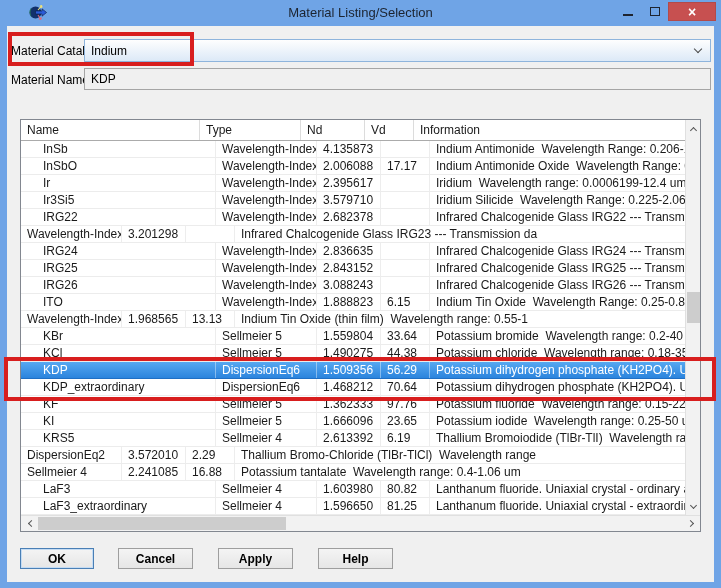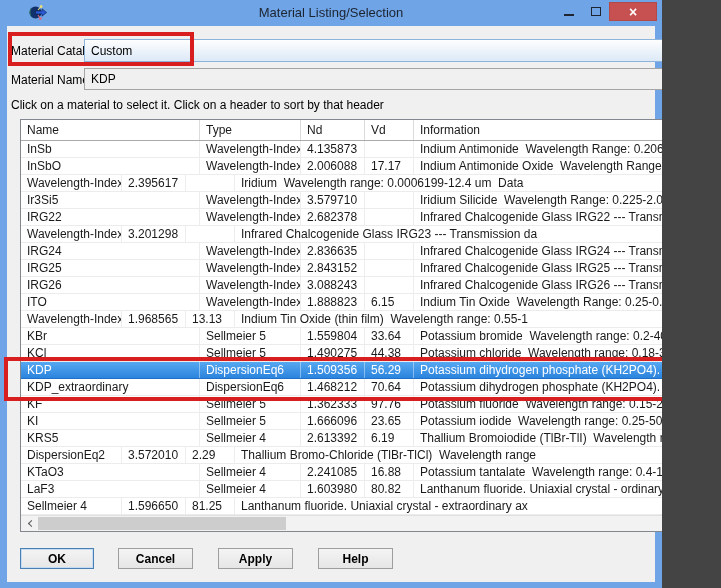--- a/index.html
+++ b/index.html
@@ -1,18 +1,18 @@
 <!DOCTYPE html>
 <html><head>
 <meta charset="utf-8">
 <style>
   html,body{margin:0;padding:0;background:#444;}
   *{box-sizing:border-box;}
   .window{
-    position:relative;width:662px;height:588px;background:#6FA4E6;
+    position:relative;width:721px;height:588px;background:#6FA4E6;
     font-family:"Liberation Sans",sans-serif;overflow:hidden;padding-left:16px;
   }
   
   .titlebar{position:absolute;top:0;left:0;right:0;height:26px;}
   .app-icon{position:absolute;left:28px;top:3px;width:20px;height:19px;}
   .win-title{
     position:absolute;left:0;right:0;top:0;height:26px;line-height:26px;
     text-align:center;font-size:13px;color:#1C2430;
   }
   .controls{position:absolute;top:2px;right:5px;height:19px;display:flex;align-items:stretch;}
@@ -44,21 +44,21 @@
     position:absolute;left:13px;top:93px;width:681px;height:413px;
     background:#fff;border:1px solid #828790;font-size:12px;color:#1A1A1A;
   }
   .lv-header{position:absolute;left:0;top:0;right:15px;height:21px;display:flex;
     background:#fff;border-bottom:1px solid #ABABAB;}
   .hcell{display:flex;align-items:center;padding-left:6px;border-right:1px solid #DCDCDC;
     white-space:pre;overflow:hidden;cursor:default;text-align:center;}
   .lv-body{position:absolute;left:0;top:21px;right:15px;bottom:16px;overflow:hidden;}
   .trow{display:flex;height:17px;border-bottom:1px solid #ECECEC;}
   .c{padding-left:6px;line-height:16px;white-space:pre;overflow:hidden;border-right:1px solid #EDEDED;}
-  .c.name{width:179px;}
+  .c.name{width:179px;margin-left:16px;}
   .c.type{width:101px;}
   .c.nd{width:64px;}
   .c.vd{width:49px;}
   .c.info{flex:1;border-right:none;}
   .hcell.name{width:179px;}
   .hcell.type{width:101px;}
   .hcell.nd{width:64px;}
   .hcell.vd{width:49px;}
   .hcell.info{flex:1;border-right:none;}
   .trow.selected{
@@ -126,28 +126,27 @@
       <div class="ctrl close">
         <span>×</span>
       </div>
     </div>
   </div>
 
   <div class="client">
 
     <div class="label" style="left:4px;top:18px;">Material Catalog:</div>
     <div class="combo">
-      <span class="val">Custom</span>
+      <span class="val">Indium</span>
       <span class="dd chev down big"></span>
     </div>
 
     <div class="label" style="left:4px;top:47px;">Material Name:</div>
     <input class="textbox" type="text" value="KDP" style="">
 
-    <div class="instructions">Click on a material to select it. Click on a header to sort by that header</div>
 
     <div class="listview">
       <div class="lv-header">
         <div class="hcell name">Name</div>
         <div class="hcell type">Type</div>
         <div class="hcell nd">Nd</div>
         <div class="hcell vd">Vd</div>
         <div class="hcell info">Information</div>
       </div>
 
@@ -160,20 +159,21 @@
     <div class="c info">Indium Antimonide  Wavelength Range: 0.206-1.239 u</div>
   </div>
           <div class="trow">
     <div class="c name">InSbO</div>
     <div class="c type">Wavelength-Index</div>
     <div class="c nd">2.006088</div>
     <div class="c vd">17.17</div>
     <div class="c info">Indium Antimonide Oxide  Wavelength Range: 0.206-0</div>
   </div>
           <div class="trow">
+    <div class="c name">Ir</div>
     <div class="c type">Wavelength-Index</div>
     <div class="c nd">2.395617</div>
     <div class="c vd"></div>
     <div class="c info">Iridium  Wavelength range: 0.0006199-12.4 um  Data</div>
   </div>
           <div class="trow">
     <div class="c name">Ir3Si5</div>
     <div class="c type">Wavelength-Index</div>
     <div class="c nd">3.579710</div>
     <div class="c vd"></div>
@@ -275,34 +275,34 @@
     <div class="c vd">6.19</div>
     <div class="c info">Thallium Bromoiodide (TlBr-TlI)  Wavelength range: 0.5</div>
   </div>
           <div class="trow">
     <div class="c type">DispersionEq2</div>
     <div class="c nd">3.572010</div>
     <div class="c vd">2.29</div>
     <div class="c info">Thallium Bromo-Chloride (TlBr-TlCl)  Wavelength range</div>
   </div>
           <div class="trow">
-    <div class="c name">KTaO3</div>
     <div class="c type">Sellmeier 4</div>
     <div class="c nd">2.241085</div>
     <div class="c vd">16.88</div>
     <div class="c info">Potassium tantalate  Wavelength range: 0.4-1.06 um</div>
   </div>
           <div class="trow">
     <div class="c name">LaF3</div>
     <div class="c type">Sellmeier 4</div>
     <div class="c nd">1.603980</div>
     <div class="c vd">80.82</div>
     <div class="c info">Lanthanum fluoride. Uniaxial crystal - ordinary axis.  W</div>
   </div>
           <div class="trow">
+    <div class="c name">LaF3_extraordinary</div>
     <div class="c type">Sellmeier 4</div>
     <div class="c nd">1.596650</div>
     <div class="c vd">81.25</div>
     <div class="c info">Lanthanum fluoride. Uniaxial crystal - extraordinary ax</div>
   </div>
         </div>
 
       <div class="vscroll">
         <div class="arrow up">
           <span class="chev up"></span>

